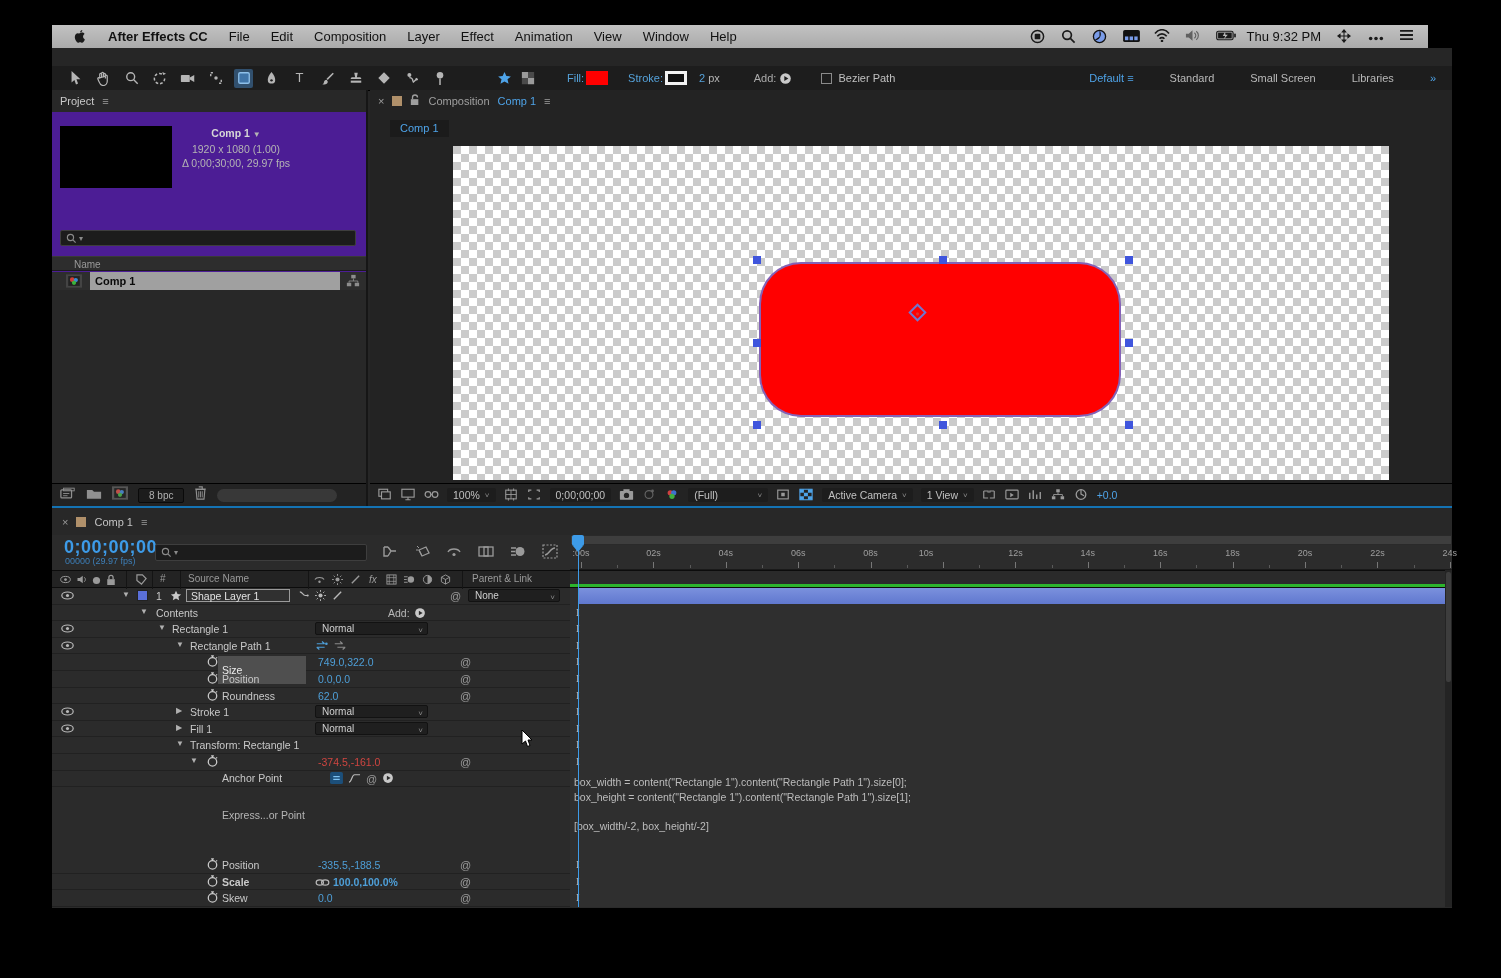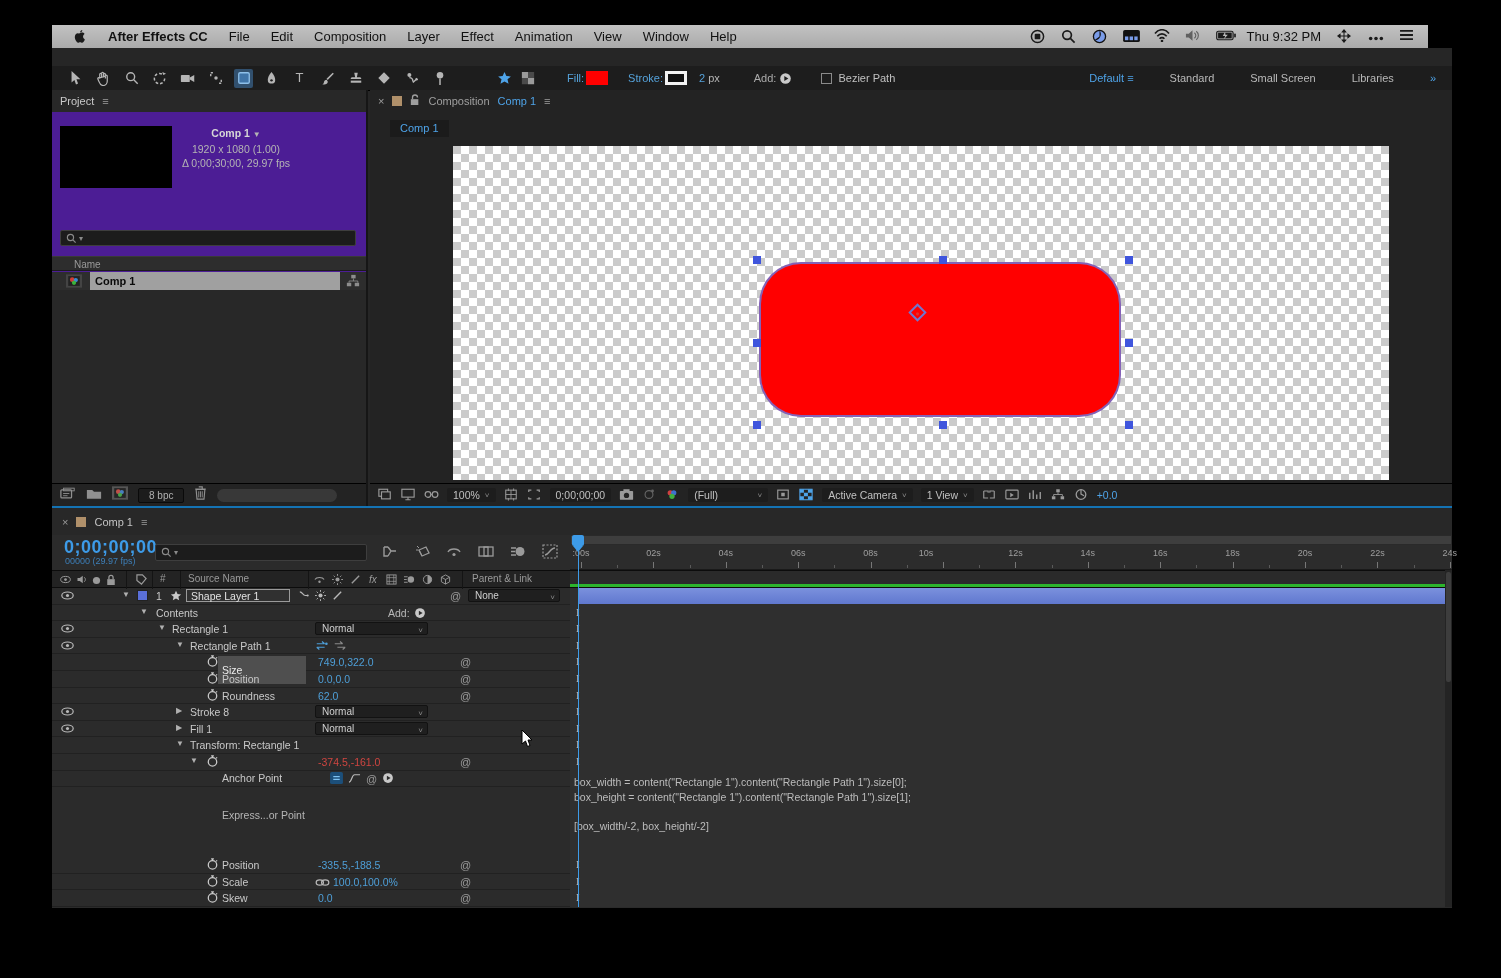--- a/index.html
+++ b/index.html
@@ -710,21 +710,21 @@
             <span class="e" style="position: absolute; left: 170px; top: 2px;">Roundness</span>
             <span class="e val-blue" style="position: absolute; left: 266px; top: 2px;">62.0</span>
             <span class="pw" style="position: absolute; left: 408px; top: 2px;">@</span>
           </div>
           <div class="row" style="top: 116.2px; height: 16.6px;">
             <span class="e" style="position: absolute; left: 9px; top: 1px;"><svg class="eye" width="13" height="11" viewBox="0 0 16 12">
                 <ellipse cx="8" cy="6" rx="7" ry="4.3" fill="none" stroke="#b9b9b9" stroke-width="1.5"></ellipse>
                 <circle cx="8" cy="6" r="1.9" fill="#b9b9b9"></circle>
               </svg></span>
             <span class="e arr" style="position: absolute; left: 124px;">▶</span>
-            <span class="e" style="position: absolute; left: 138px; top: 2px;">Stroke 8</span>
+            <span class="e" style="position: absolute; left: 138px; top: 2px;">Stroke 1</span>
             <span class="modebox" style="position: absolute; left: 263px;">Normal<span class="chev" style="position: absolute;">˅</span></span>
           </div>
           <div class="row" style="top: 132.8px; height: 16.6px;">
             <span class="e" style="position: absolute; left: 9px; top: 1px;"><svg class="eye" width="13" height="11" viewBox="0 0 16 12">
                 <ellipse cx="8" cy="6" rx="7" ry="4.3" fill="none" stroke="#b9b9b9" stroke-width="1.5"></ellipse>
                 <circle cx="8" cy="6" r="1.9" fill="#b9b9b9"></circle>
               </svg></span>
             <span class="e arr" style="position: absolute; left: 124px;">▶</span>
             <span class="e" style="position: absolute; left: 138px; top: 2px;">Fill 1</span>
             <span class="modebox" style="position: absolute; left: 263px;">Normal<span class="chev" style="position: absolute;">˅</span></span>
@@ -762,21 +762,21 @@
           </div>
           <div class="row" style="top: 269.2px; height: 16.6px;">
             <span class="e" style="position: absolute; left: 155px; top: 1px;"><svg width="11" height="12" viewBox="0 0 12 13">
                 <circle cx="6" cy="7.5" r="4.6" fill="none" stroke="#c9c9c9" stroke-width="1.4"></circle>
                 <path d="M4.5 1h3M6 1v2.2M10 3.5l1-1" stroke="#c9c9c9" stroke-width="1.3"></path>
               </svg></span>
             <span class="e" style="position: absolute; left: 170px; top: 2px;">Position</span>
             <span class="e val-blue" style="position: absolute; left: 266px; top: 2px;">-335.5,-188.5</span>
             <span class="pw" style="position: absolute; left: 408px; top: 2px;">@</span>
           </div>
-          <div class="row" style="top: 285.8px; height: 16.6px;">
+          <div class="row" style="top: 285.8px; height: 16.6px; font-weight: bold;">
             <span class="e" style="position: absolute; left: 155px; top: 1px;"><svg width="11" height="12" viewBox="0 0 12 13">
                 <circle cx="6" cy="7.5" r="4.6" fill="none" stroke="#c9c9c9" stroke-width="1.4"></circle>
                 <path d="M4.5 1h3M6 1v2.2M10 3.5l1-1" stroke="#c9c9c9" stroke-width="1.3"></path>
               </svg></span>
             <span class="e" style="position: absolute; left: 170px; top: 2px;">Scale</span>
             <span class="e" style="position: absolute; left: 263px; top: 3px;"><svg width="15" height="9" viewBox="0 0 16 10">
                 <ellipse cx="5" cy="5" rx="4" ry="3" fill="none" stroke="#b9b9b9" stroke-width="1.4"></ellipse>
                 <ellipse cx="11" cy="5" rx="4" ry="3" fill="none" stroke="#b9b9b9" stroke-width="1.4"></ellipse>
               </svg></span>
             <span class="e val-blue" style="position: absolute; left: 281px; top: 2px;">100.0,100.0%</span>

